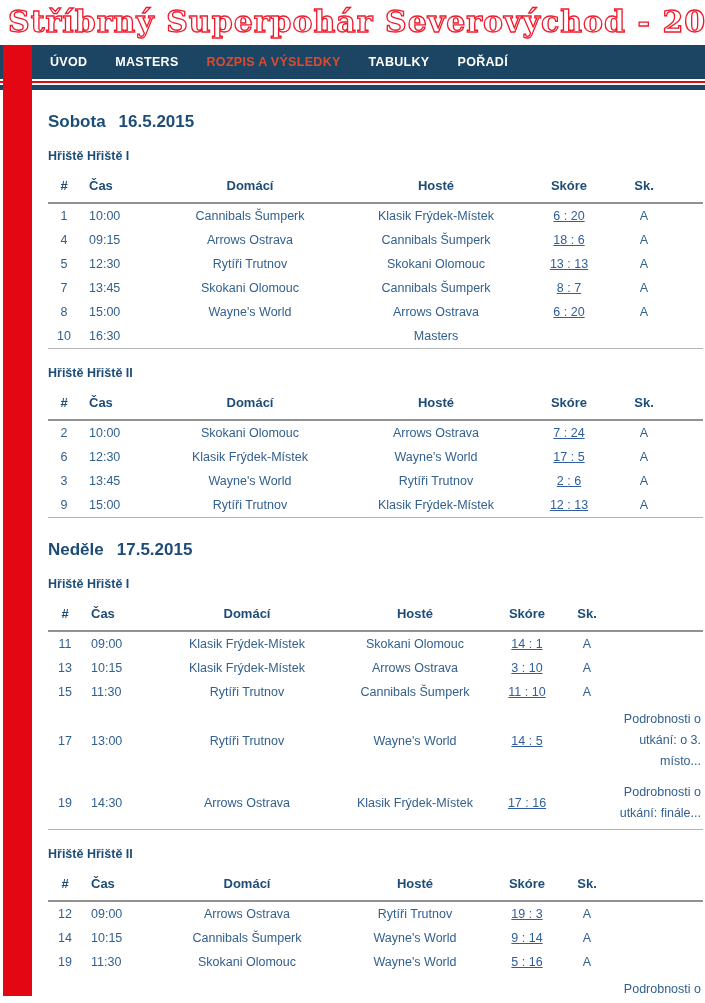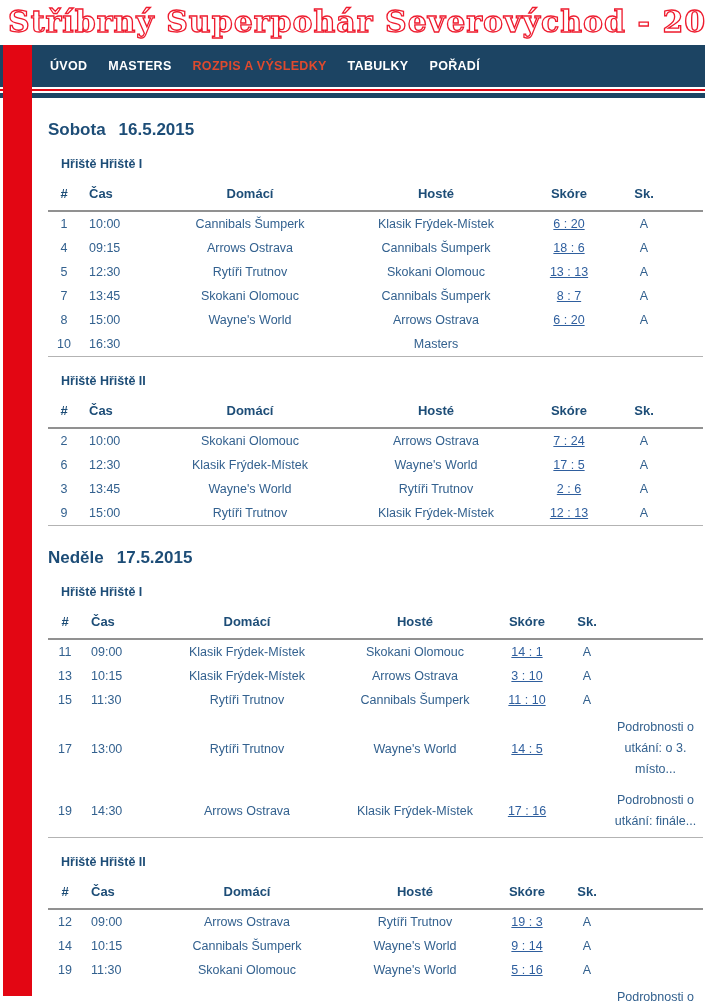--- a/index.html
+++ b/index.html
@@ -20,26 +20,26 @@
     letter-spacing: 1px;
     color: #ffffff;
     -webkit-text-stroke: 1.3px #ee1b2e;
     text-shadow: 0 0 1px #f4737f;
     white-space: nowrap;
   }
 
   
   .navbar {
     margin-top: 3px;
-    height: 42px;
+    height: 34px;
     background: #1c4463;
     display: flex;
     align-items: center;
     padding-left: 50px;
-    column-gap: 21px;
+    column-gap: 28px;
   }
   .nav-item {
     color: #ffffff;
     font-size: 12.5px;
     font-weight: bold;
     letter-spacing: 0.3px;
     cursor: pointer;
     white-space: nowrap;
   }
   .nav-item.active { color: #df4a2e; }
@@ -62,21 +62,21 @@
 
   .day-heading {
     margin-top: 22px;
     font-size: 17px;
     font-weight: bold;
     color: #1d4d77;
   }
   .day-heading .day-name { margin-right: 13px; }
 
   .field-heading {
-    margin: 17px 0 0 13px;
+    margin: 17px 0 0 0;
     font-size: 12.5px;
     font-weight: bold;
     color: #1d4d77;
   }
 
   table.match-table {
     table-layout: fixed;
     border-collapse: collapse;
     width: 655px;
     margin-top: 7px;
@@ -93,21 +93,21 @@
   }
   table.match-table td {
     color: #33618f;
     font-size: 12.5px;
     text-align: center;
     padding: 5px 2px;
     overflow: hidden;
   }
   table.match-table th.time, table.match-table td.time { text-align: left; padding-left: 9px; }
   td.note { line-height: 1.68; padding-top: 7px; padding-bottom: 7px; }
-  td.note:not(:empty) { cursor: pointer; }
+  td.note:not(:empty) { cursor: pointer; text-align: right; }
   .score-link { color: #2f5f9e; text-decoration: underline; cursor: pointer; }
 </style>
 </head>
 <body>
 
 <div class="screen">
 
   <div class="site-title">Stříbrný Superpohár Severovýchod - 2015</div>
 
   <div class="navbar">

